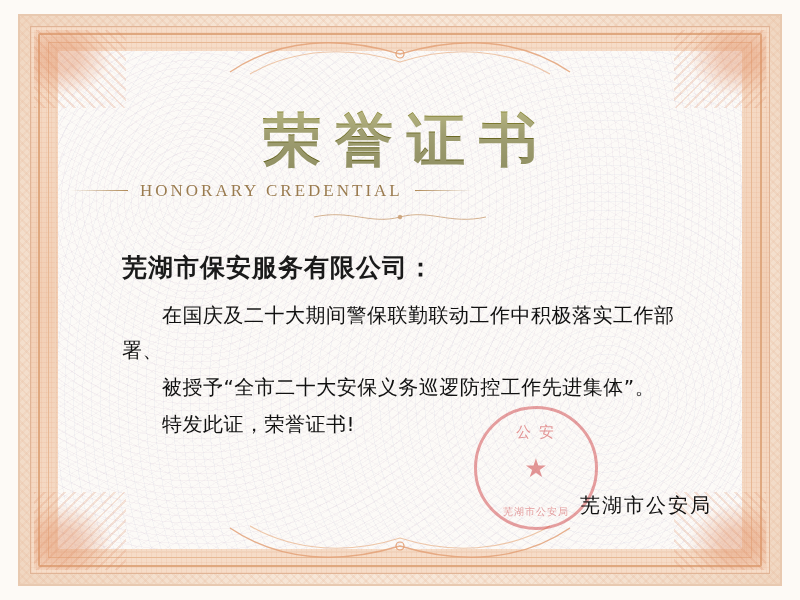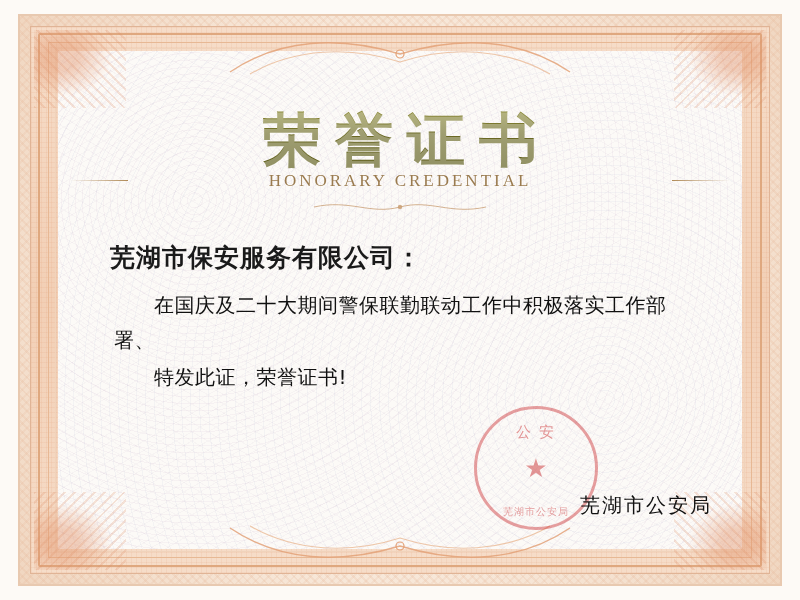--- a/index.html
+++ b/index.html
@@ -151,21 +151,23 @@
     line-height: 1.05;
   }
   
   @supports not (background-clip: text) {
     .title-zh { color: #6b6a2c; }
   }
 
   .title-en-row {
     display: flex;
     align-items: center;
-    justify-content: space-between;
+    justify-content: flex-start;
+    gap: 12px;
+    margin-top: 10px;
   }
   .title-en-row .rule {
     height: 1px;
     width: 58px;
     background: linear-gradient(90deg, rgba(180,130,70,0) 0%, #b08a57 100%);
   }
   .title-en-row .rule.right {
     background: linear-gradient(90deg, #b08a57 0%, rgba(180,130,70,0) 100%);
   }
   .title-en {
@@ -178,39 +180,39 @@
 
   .divider-flourish {
     margin: 8px auto 0;
     width: 180px;
     height: 16px;
     position: relative;
   }
 
   .recipient {
     margin-top: 26px;
-    margin-left: 40px;
+    margin-left: 52px;
     font-family: "DejaVu Sans", "Liberation Sans", sans-serif;
     font-size: 25px;
     font-weight: bold;
     color: #1a1a1a;
     letter-spacing: 1px;
   }
 
   .body-text {
     margin-top: 14px;
     margin-left: 44px;
     margin-right: 30px;
     font-family: "DejaVu Sans", "Liberation Sans", sans-serif;
     font-size: 20px;
     line-height: 1.75;
     color: #111111;
     letter-spacing: 0.5px;
   }
-  .body-text p { margin: 0 0 2px 0; }
+  .body-text p { margin: 0 0 2px 8px; }
   .indent { text-indent: 2em; }
 
   .signature {
     position: absolute;
     right: 18px;
     bottom: 14px;
     text-align: center;
     font-family: "DejaVu Sans", "Liberation Sans", sans-serif;
     font-size: 20px;
     color: #111111;
@@ -302,20 +304,21 @@
       <svg viewBox="0 0 180 16" width="180" height="16">
         <path d="M4 8 C 40 0, 60 16, 90 8 C 120 0, 140 16, 176 8" fill="none" stroke="#c79a6d" stroke-width="1" opacity="0.75"></path>
         <circle cx="90" cy="8" r="2.2" fill="#c79a6d" opacity="0.8"></circle>
       </svg>
     </div>
 
     <div class="recipient">芜湖市保安服务有限公司：</div>
 
     <div class="body-text">
       <p class="indent">在国庆及二十大期间警保联勤联动工作中积极落实工作部署、</p>
+      <p class="indent">被授予“全市二十大安保义务巡逻防控工作先进集体”。</p>
       <p class="indent">特发此证，荣誉证书!</p>
     </div>
 
     <div class="seal">
       <div class="seal-top">公 安</div>
       <div class="star">★</div>
       <div class="seal-bottom">芜湖市公安局</div>
     </div>
 
     <div class="signature">

